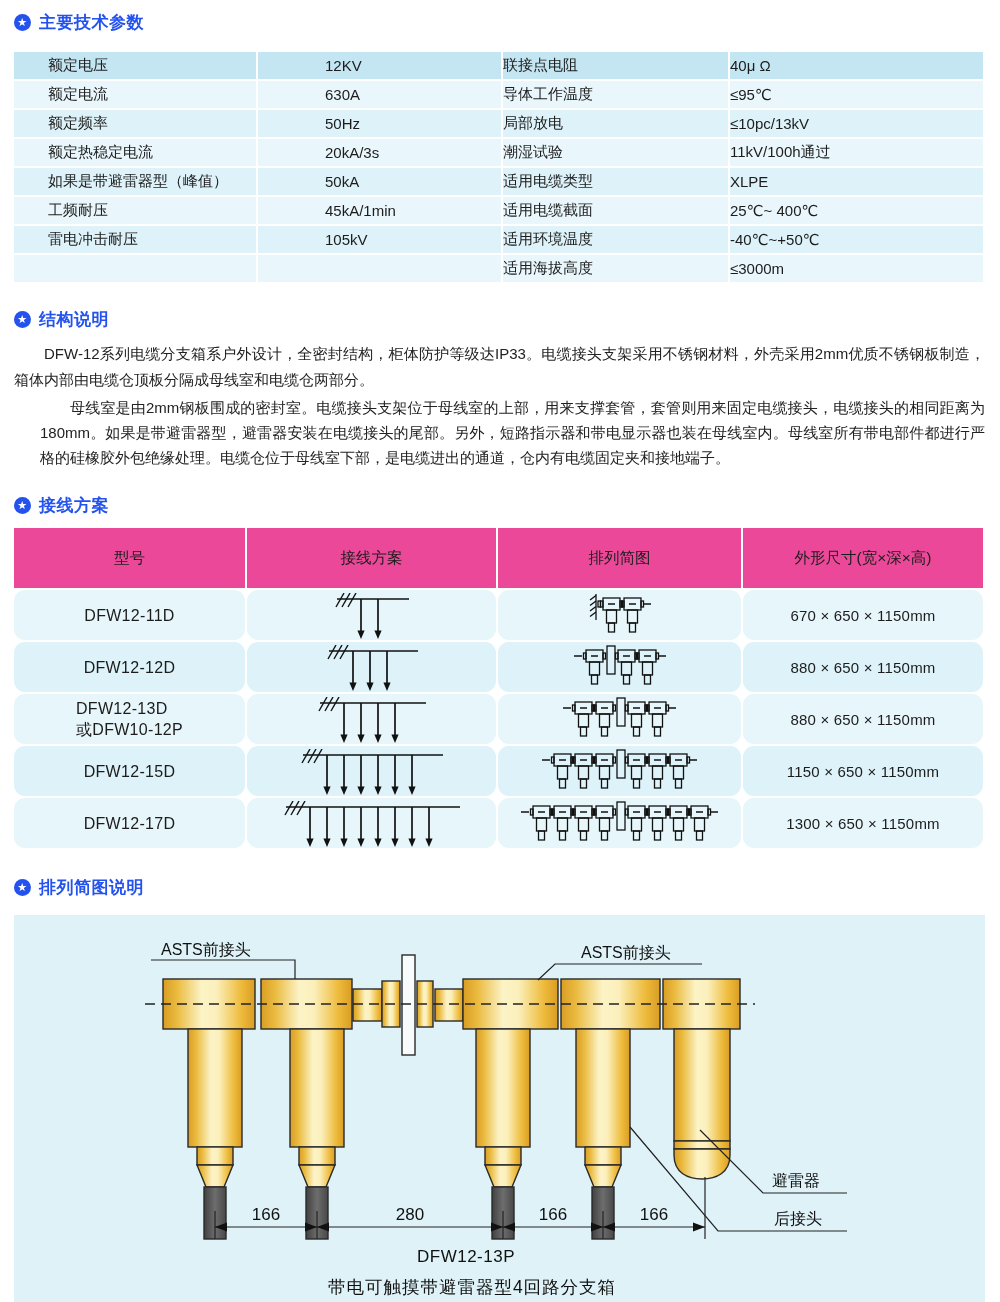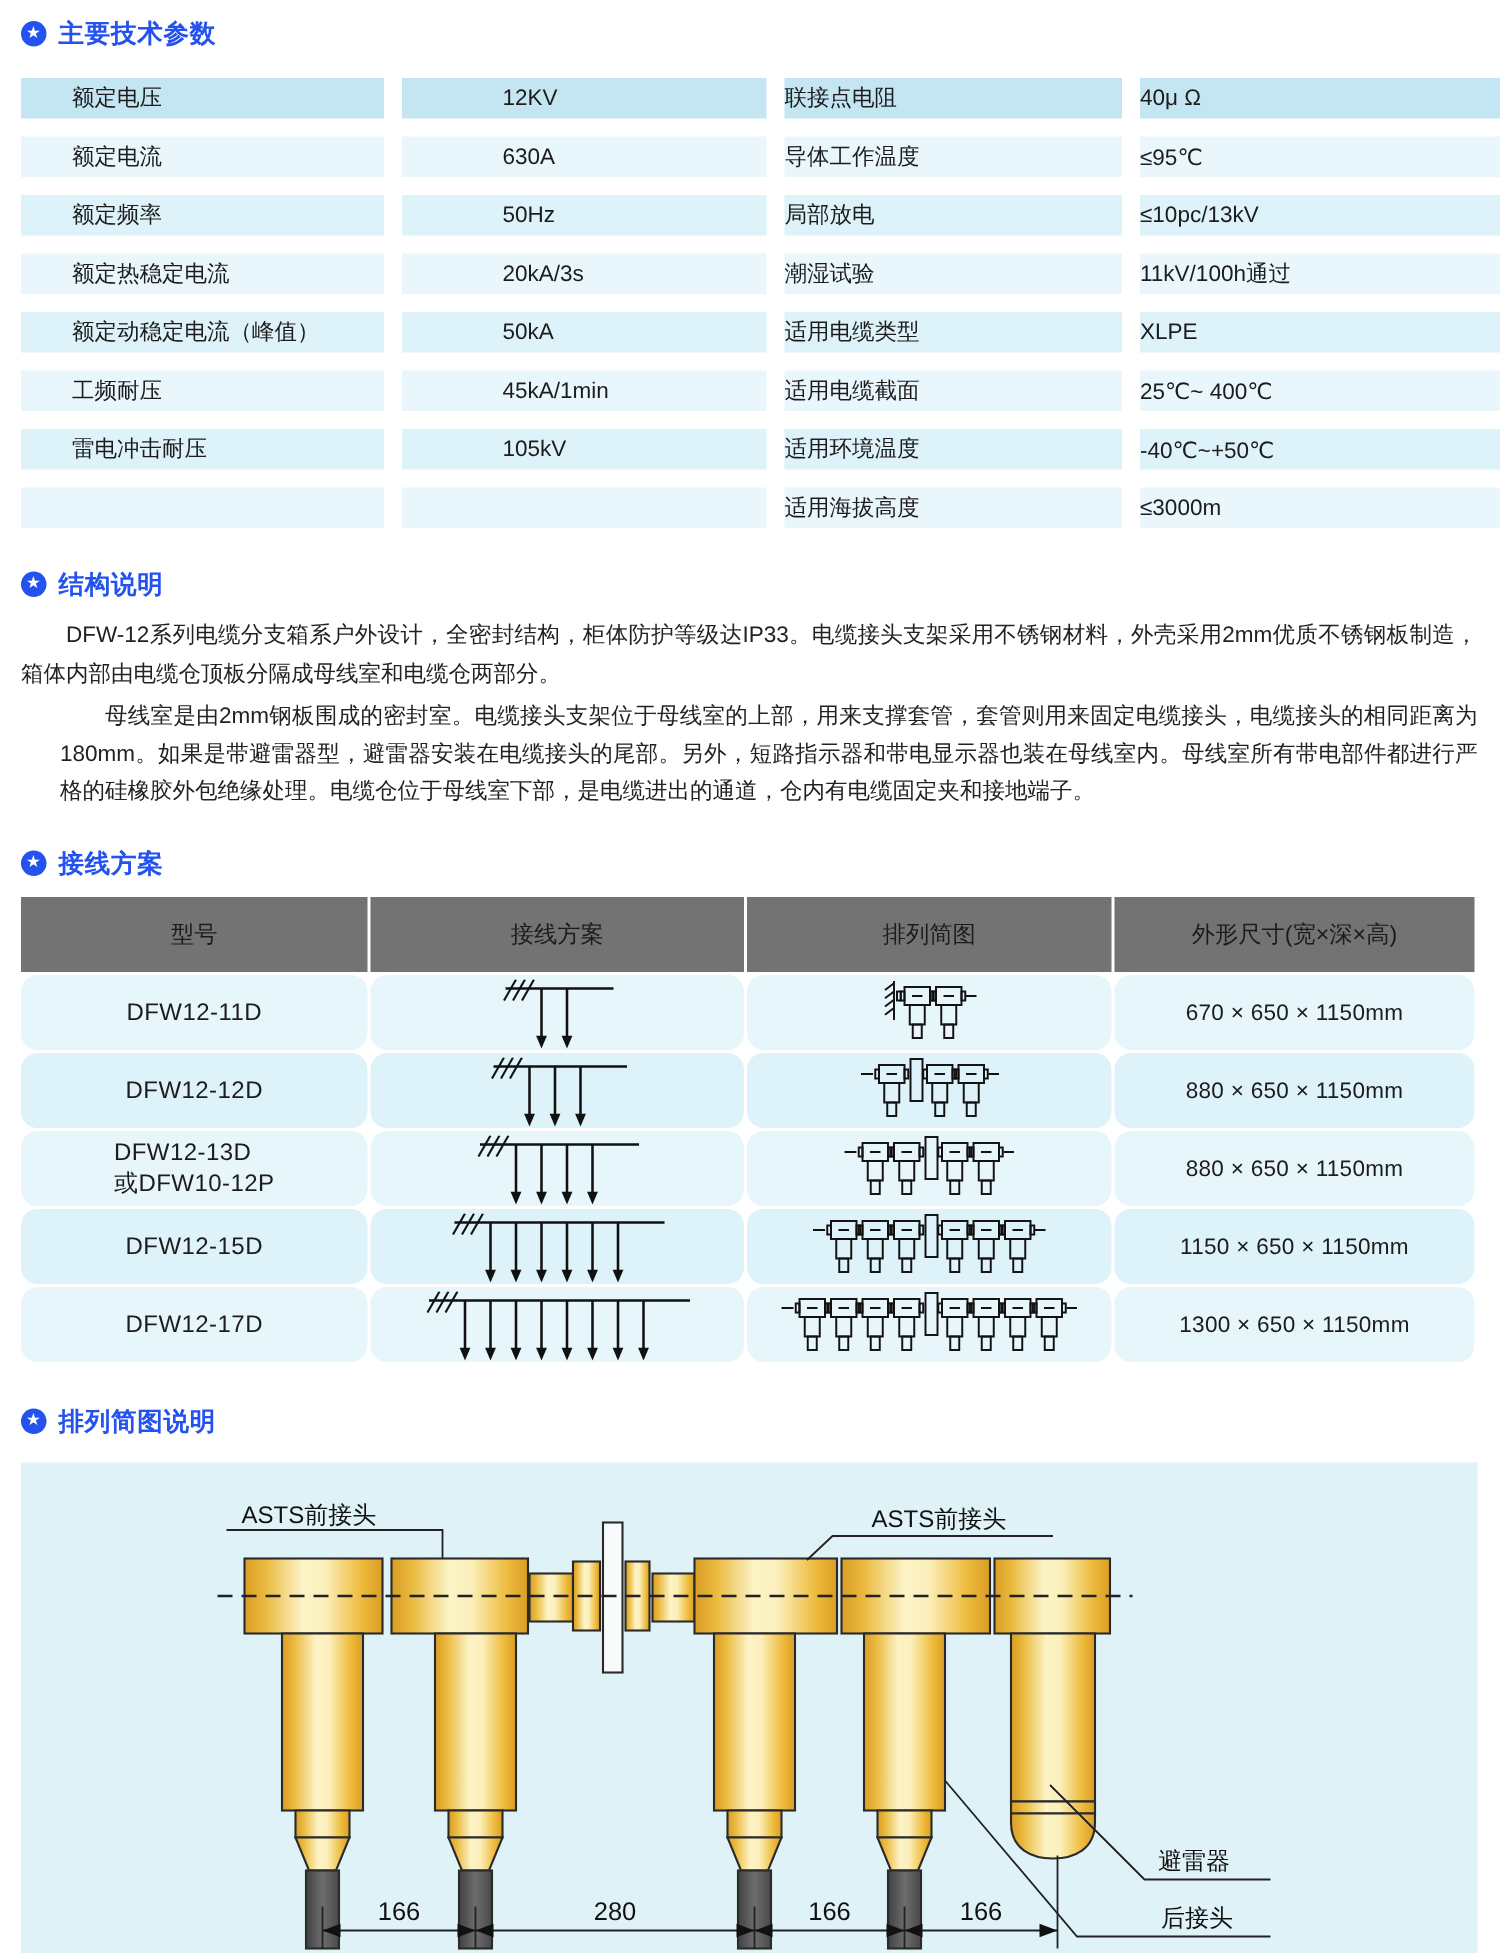--- a/index.html
+++ b/index.html
@@ -11,39 +11,39 @@
             font-size:17px;font-weight:600;letter-spacing:.5px;}
   .sec-icon{width:17px;height:17px;border-radius:50%;background:#2352ee;color:#fff;
             font-size:11px;line-height:17px;text-align:center;flex:0 0 17px;}
   #sec1{margin-top:11px}
   #sec2{margin-top:26px}
   #sec3{margin-top:24px}
   #sec4{margin-top:28px}
 
   
   #params-grid{margin:18px 0 0 14px;width:926px;display:grid;
-    grid-template-columns:242px 243px 225px 253px;grid-auto-rows:27px;gap:12px;background:#fff;}
+    grid-template-columns:242px 243px 225px 253px;grid-auto-rows:27px;gap:2px;background:#fff;}
   .pcell{display:flex;align-items:center;font-size:15px;background:#e9f7fc;white-space:nowrap;}
   .pcell.r0{background:#c4e6f3}
   .pcell.r2,.pcell.r4,.pcell.r6{background:#ddf2f9}
   .pcell.c0{padding-left:34px}
   .pcell.c1{padding-left:67px}
   .pcell.c2{}
   .pcell.c3{}
 
   
   .para{margin:10px 15px 0 14px;font-size:15px;line-height:26px;text-indent:2em;
         text-align:justify;color:#222;}
   .para+.para{margin-top:2px;line-height:25px;margin-left:40px;}
 
   
   #wiring-grid{margin:11px 0 0 14px;width:969px;display:grid;
     grid-template-columns:231px 249px 243px 240px;gap:2px;background:#fff;}
   .wcell{display:flex;align-items:center;justify-content:center;background:#e7f6fb;overflow:hidden;}
-  .wcell.head{background:#737373;font-size:15.5px;height:50px;}
+  .wcell.head{background:#ec4899;font-size:15.5px;height:60px;}
   .wcell.dr{height:50px;border-radius:11px;}
   .wcell.alt{background:#ddf2f9;}
   .model{font-size:16px;letter-spacing:.3px;text-align:left;line-height:21px;}
   .sizetxt{font-size:15px;letter-spacing:.2px;text-align:right;}
   .diagbox{display:flex;align-items:flex-start;justify-content:center;width:100%;height:100%;padding-top:3px;box-sizing:border-box;}
 
   
   #panel{margin:16px 0 0 14px;width:971px;height:400px;background:#def2f7;position:relative;}
   #panel svg{display:block;}
   svg text{font-family:"Liberation Sans","DejaVu Sans",sans-serif;fill:#111;}
@@ -72,21 +72,21 @@
       <div class="pcell r1 c2">导体工作温度</div>
       <div class="pcell r1 c3">≤95℃</div>
       <div class="pcell r2 c0">额定频率</div>
       <div class="pcell r2 c1">50Hz</div>
       <div class="pcell r2 c2">局部放电</div>
       <div class="pcell r2 c3">≤10pc/13kV</div>
       <div class="pcell r3 c0">额定热稳定电流</div>
       <div class="pcell r3 c1">20kA/3s</div>
       <div class="pcell r3 c2">潮湿试验</div>
       <div class="pcell r3 c3">11kV/100h通过</div>
-      <div class="pcell r4 c0">额定动稳定电流（峰值）</div>
+      <div class="pcell r4 c0">如果是带避雷器型（峰值）</div>
       <div class="pcell r4 c1">50kA</div>
       <div class="pcell r4 c2">适用电缆类型</div>
       <div class="pcell r4 c3">XLPE</div>
       <div class="pcell r5 c0">工频耐压</div>
       <div class="pcell r5 c1">45kA/1min</div>
       <div class="pcell r5 c2">适用电缆截面</div>
       <div class="pcell r5 c3">25℃~ 400℃</div>
       <div class="pcell r6 c0">雷电冲击耐压</div>
       <div class="pcell r6 c1">105kV</div>
       <div class="pcell r6 c2">适用环境温度</div>

